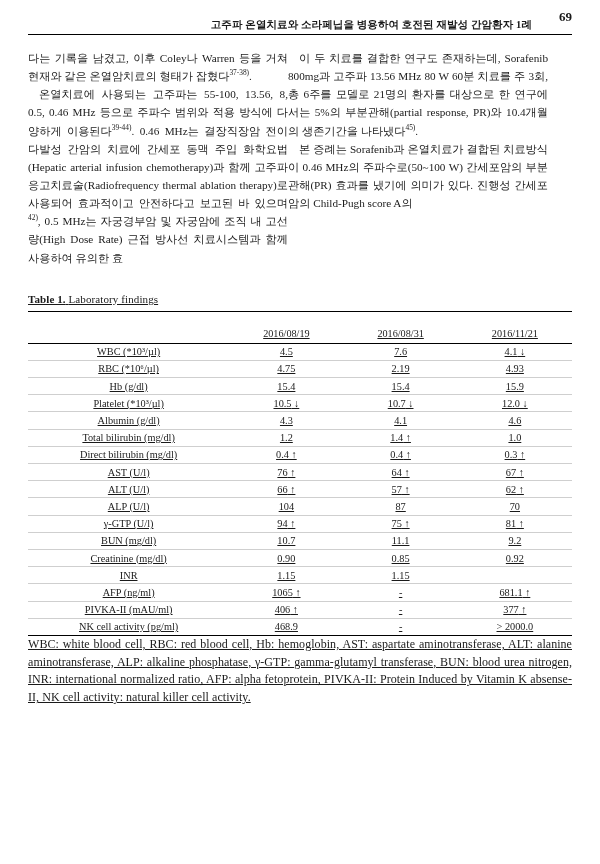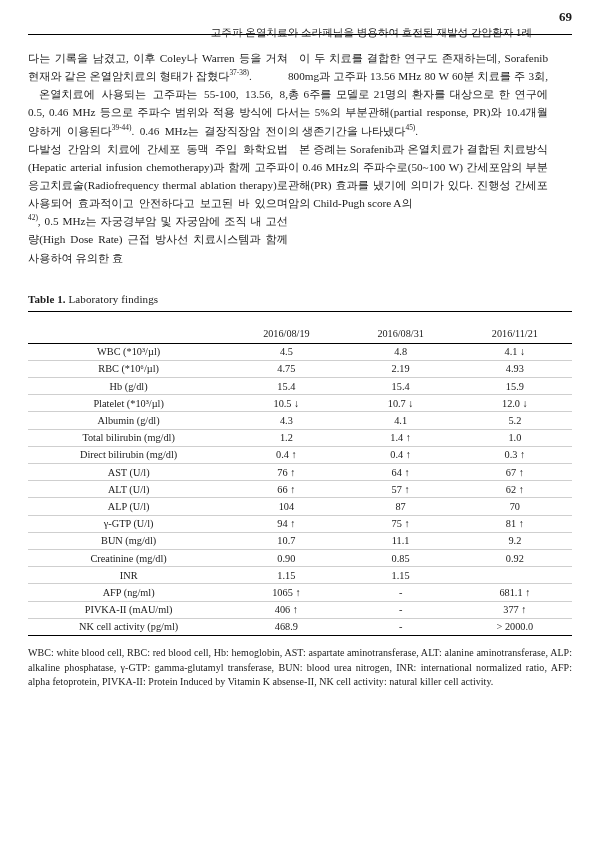--- a/index.html
+++ b/index.html
@@ -25,23 +25,23 @@
 
   
   .running-head {
     position: relative;
     height: 26px;
     margin-top: 6px;
   }
   .running-head .rh-title {
     position: absolute;
     right: 40px;
-    top: 20px;
+    top: 12px;
     font-size: 10.5px;
-    font-weight: normal;
+    font-weight: bold;
     letter-spacing: 0.1px;
     white-space: nowrap;
     margin-left: 29px;
   }
   .running-head .rh-page {
     position: absolute;
     right: 0px;
     top: 3px;
     font-size: 13px;
     font-weight: bold;
@@ -76,20 +76,21 @@
   }
   sup {
     font-size: 7.4px;
     vertical-align: super;
     line-height: 0;
   }
 
   
   .table-block {
     margin-top: 26px;
+    text-decoration: underline;
   }
   .table-caption {
     font-size: 11px;
     margin-bottom: 6px;
     letter-spacing: 0.1px;
   }
   .table-caption .tc-label {
     font-weight: bold;
   }
   table.lab {
@@ -123,22 +124,21 @@
     width: 37%;
   }
   table.lab .col-val {
     width: 21%;
   }
   .arrow-up::after { content: " \2191"; }
   .arrow-down::after { content: " \2193"; }
 
   
   .footnote {
-    margin-top: 10px;
-    font-size: 10px;
+    font-size: 12px;
     line-height: 1.48;
     text-align: justify;
     letter-spacing: 0.05px;
   }
 </style>
 </head>
 <body>
 
 <div class="page">
 
@@ -170,21 +170,21 @@
             <th class="col-label"></th>
             <th class="col-val">2016/08/19</th>
             <th class="col-val">2016/08/31</th>
             <th class="col-val">2016/11/21</th>
           </tr>
       </thead>
       <tbody id="lab-body">
           <tr>
             <td class="col-label">WBC (*10³/µl)</td>
             <td class="col-val">4.5</td>
-            <td class="col-val">4.8</td>
+            <td class="col-val">7.6</td>
             <td class="col-val arrow-down">4.1</td>
           </tr>
           <tr>
             <td class="col-label">RBC (*10⁶/µl)</td>
             <td class="col-val">4.75</td>
             <td class="col-val">2.19</td>
             <td class="col-val">4.93</td>
           </tr>
           <tr>
             <td class="col-label">Hb (g/dl)</td>
@@ -195,21 +195,21 @@
           <tr>
             <td class="col-label">Platelet (*10³/µl)</td>
             <td class="col-val arrow-down">10.5</td>
             <td class="col-val arrow-down">10.7</td>
             <td class="col-val arrow-down">12.0</td>
           </tr>
           <tr>
             <td class="col-label">Albumin (g/dl)</td>
             <td class="col-val">4.3</td>
             <td class="col-val">4.1</td>
-            <td class="col-val">5.2</td>
+            <td class="col-val">4.6</td>
           </tr>
           <tr>
             <td class="col-label">Total bilirubin (mg/dl)</td>
             <td class="col-val">1.2</td>
             <td class="col-val arrow-up">1.4</td>
             <td class="col-val">1.0</td>
           </tr>
           <tr>
             <td class="col-label">Direct bilirubin (mg/dl)</td>
             <td class="col-val arrow-up">0.4</td>

